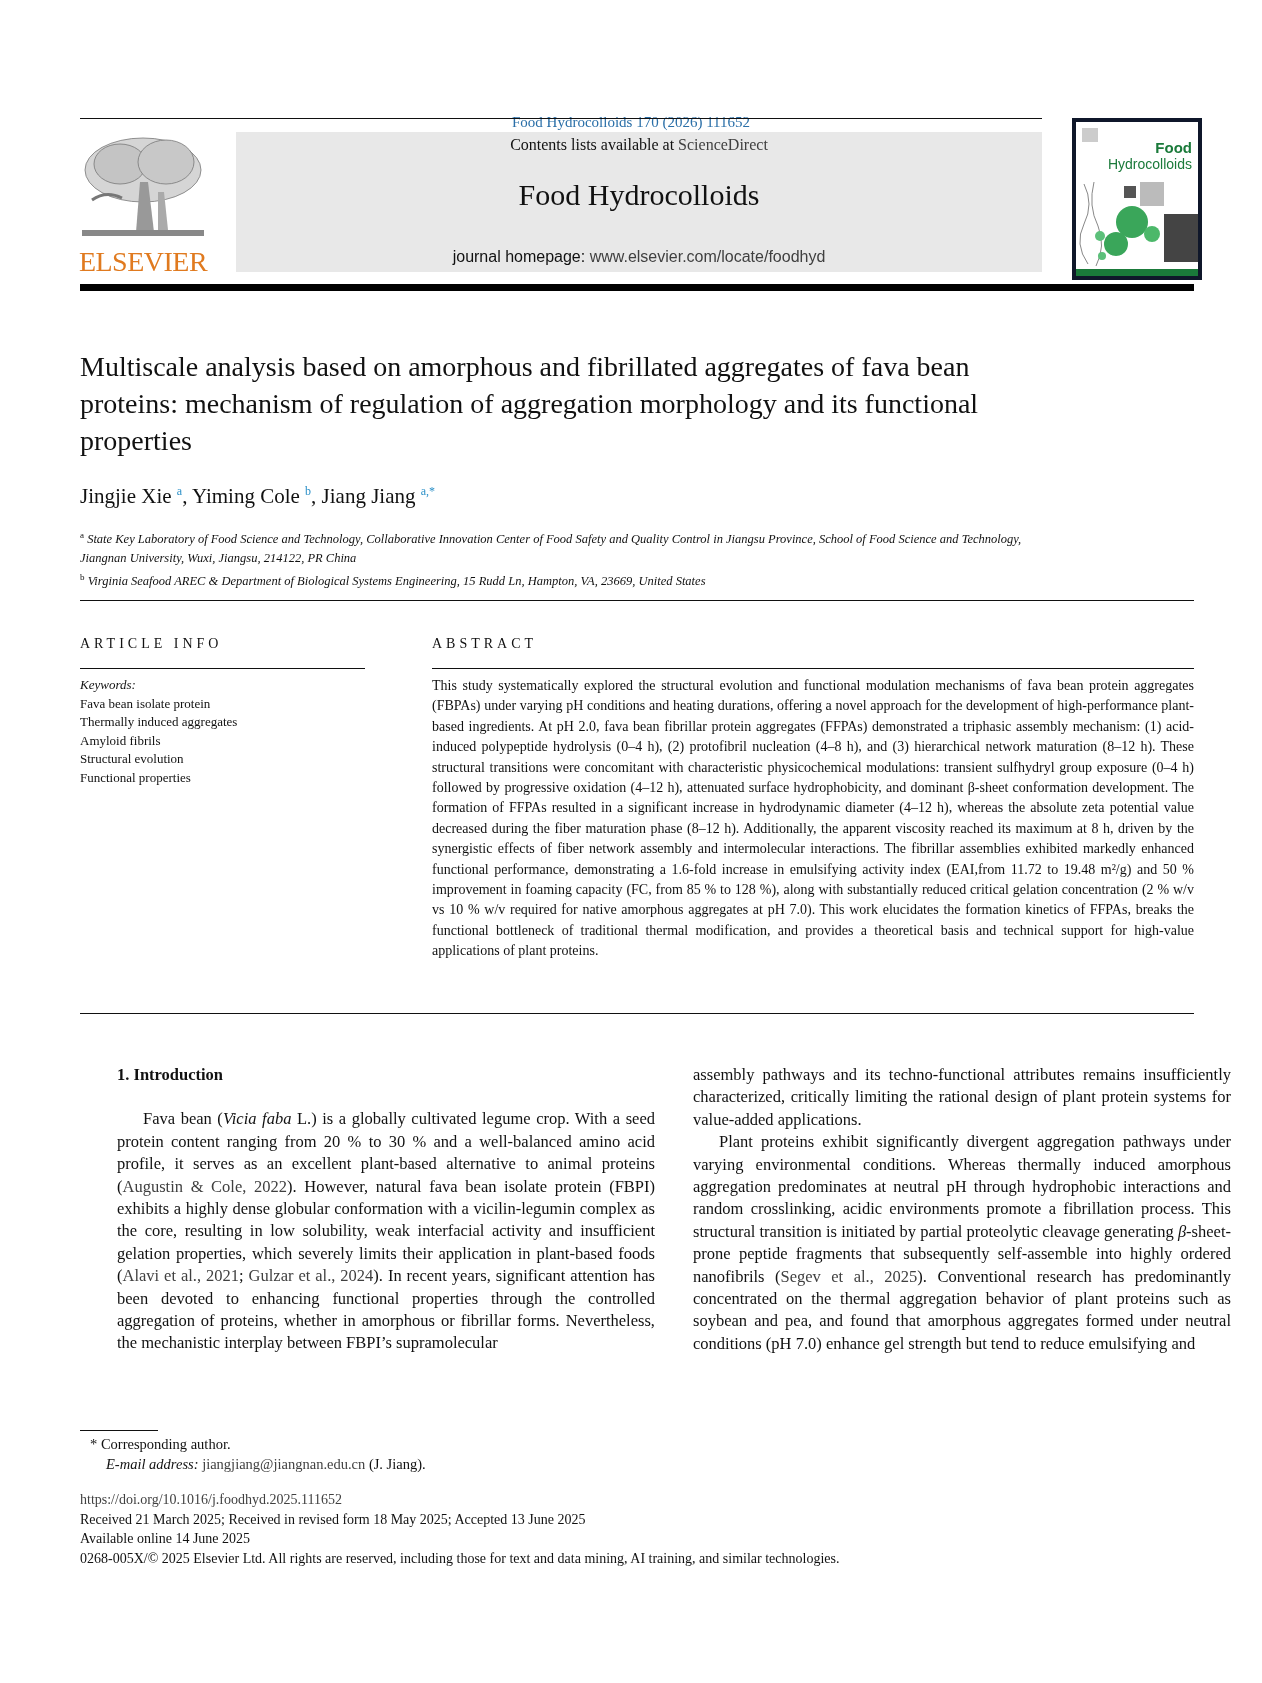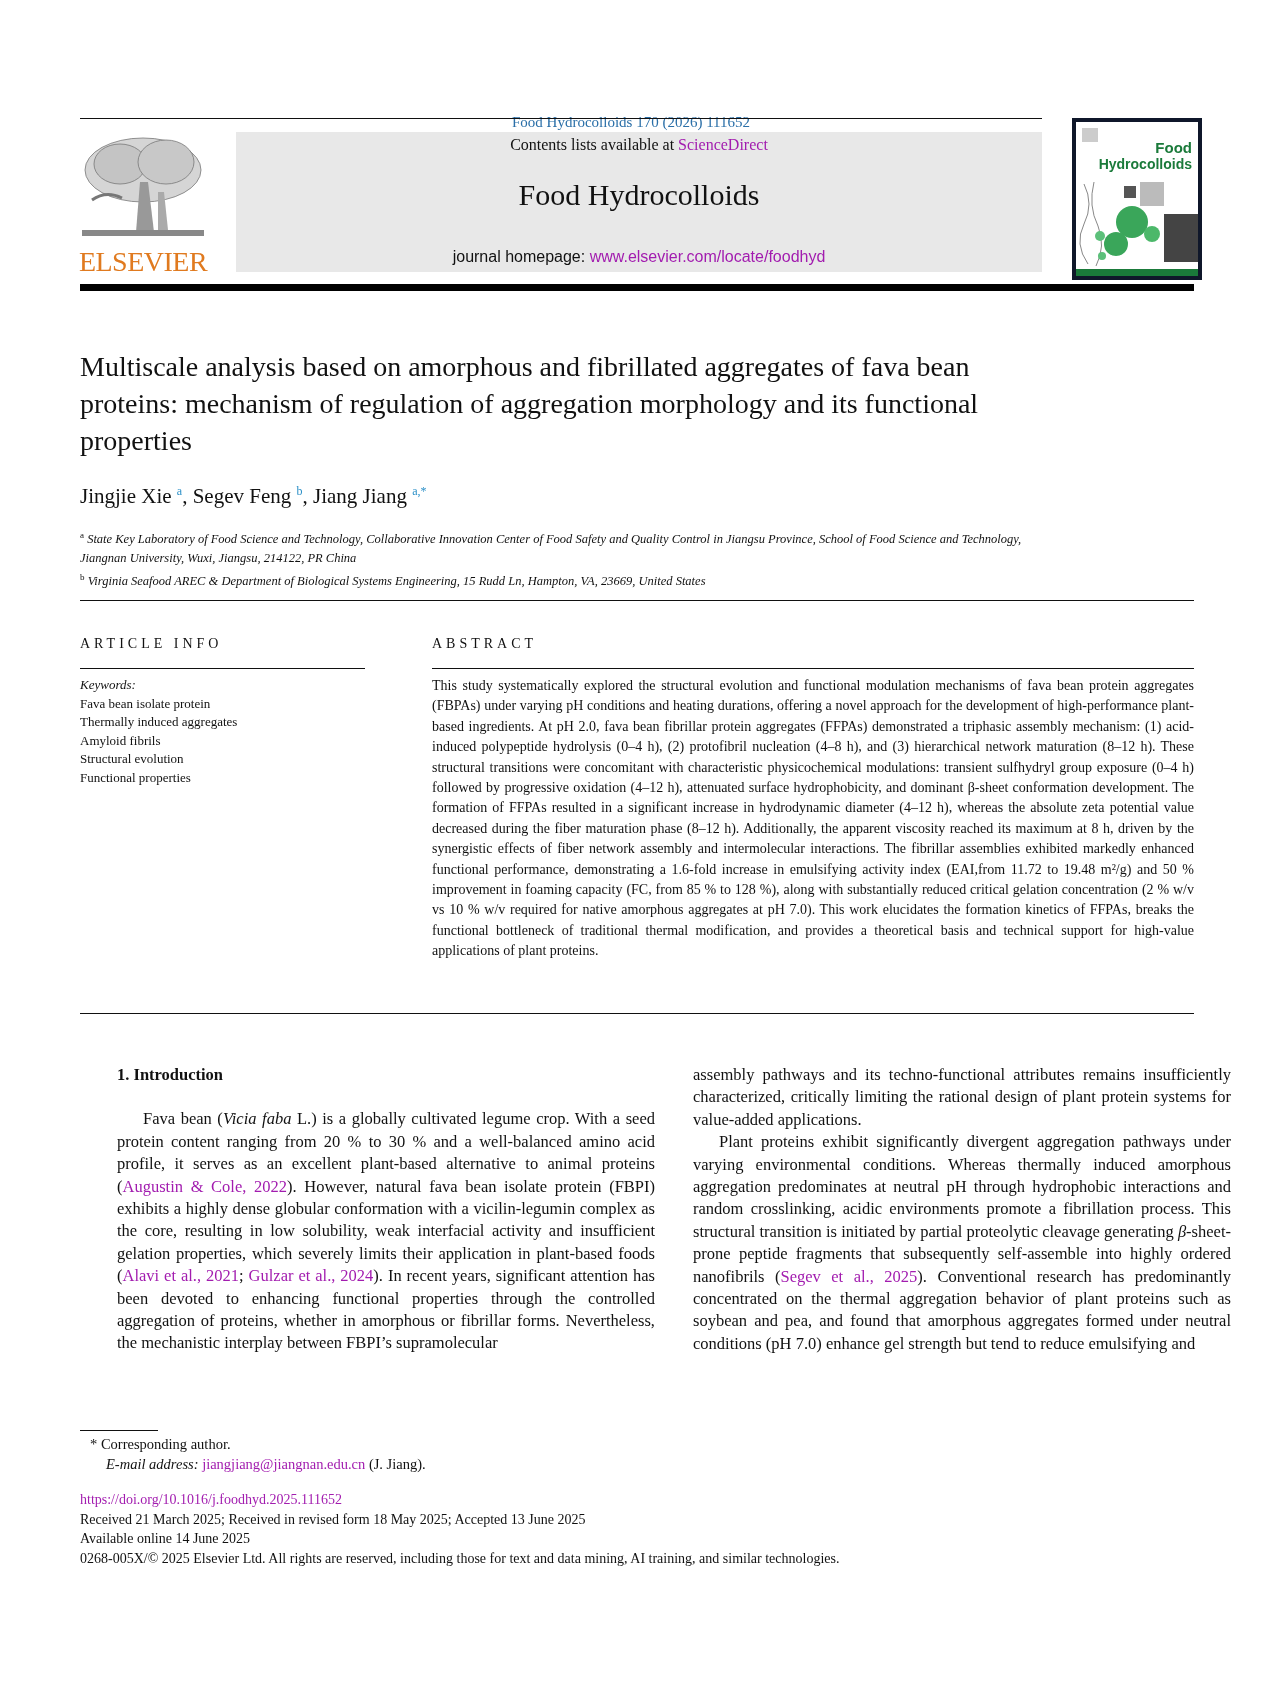--- a/index.html
+++ b/index.html
@@ -1,34 +1,34 @@
 <!DOCTYPE html>
 <html><head>
 <meta charset="utf-8">
 <style>
   html, body { margin:0; padding:0; background:#fff; }
   body { width:1262px; height:1683px; position:relative; overflow:hidden;
          font-family:"Liberation Serif","DejaVu Serif",serif; color:#111; }
   .abs { position:absolute; }
-  a, .link { color:#a21caf; text-decoration:none; }
+  a, .link { color:#404040; text-decoration:none; }
 
   .journal-ref { top:74px; left:0; width:1262px; text-align:center; font-size:15px; color:#2a6fa8;margin-top:40px; }
   .top-rule { top:118px; left:80px; width:962px; height:1px; background:#111; }
   .publisher-logo { top:132px; left:78px; width:130px; height:146px; }
   .tree { width:126px; height:112px; margin:0 auto; display:block; }
   .elsevier-word { text-align:center; font-size:28px; color:#e07a1f; letter-spacing:-0.5px; line-height:28px; margin-top:4px; }
   .banner { top:132px; left:236px; width:806px; height:140px; background:#e8e8e8; }
   .contents-line { position:absolute; top:0; width:100%; text-align:center; font-size:16px; line-height:22px; padding-top:2px; }
   .journal-title { position:absolute; top:46px; width:100%; text-align:center; font-size:30px; }
   .homepage-line { position:absolute; top:116px; width:100%; text-align:center; font-size:16px;
                    font-family:"Liberation Sans","DejaVu Sans",sans-serif; }
   .cover { top:118px; left:1072px; width:122px; height:154px; border:4px solid #0f172a; background:#fff; overflow:hidden; }
   .cover-title { position:absolute; right:6px; top:18px; text-align:right; font-family:"Liberation Sans","DejaVu Sans",sans-serif;
                  color:#1a7a3a; font-weight:bold; font-size:15px; line-height:16px; }
-  .cover-title .sub { font-weight:bold; font-size:14px; }
+  .cover-title .sub { font-weight:normal; font-size:14px; }
   .cover-bar { position:absolute; left:0; bottom:0; width:100%; height:7px; background:#1a7a3a; }
   .thick-rule { top:284px; left:80px; width:1114px; height:7px; background:#000; }
 
   .title { top:348px; left:80px; width:980px; font-size:28px; line-height:37px; }
   .authors { top:484px; left:80px; font-size:21px; }
   .authors sup { color:#2a8fc7; font-size:12px; }
   .affils { top:526px; left:80px; width:980px; font-size:12.5px; font-style:italic; line-height:19px; }
   .affils sup { font-style:normal; font-size:9px; }
   .sep-rule { top:600px; left:80px; width:1114px; height:1px; background:#111; }
 
@@ -106,21 +106,21 @@
   <div class="cover-bar"></div>
 </div>
 
 <div class="abs thick-rule"></div>
 
 <div class="abs title">Multiscale analysis based on amorphous and fibrillated aggregates of fava bean proteins: mechanism of regulation of aggregation morphology and its functional properties</div>
 
 <div class="abs authors">
   <span>Jingjie Xie</span>
   <sup>a</sup>,
-  <span>Segev Feng</span>
+  <span>Yiming Cole</span>
   <sup>b</sup>,
   <span>Jiang Jiang</span>
   <sup>a,*</sup>
 </div>
 
 <div class="abs affils">
   <div><sup>a</sup> <span>State Key Laboratory of Food Science and Technology, Collaborative Innovation Center of Food Safety and Quality Control in Jiangsu Province, School of Food Science and Technology, Jiangnan University, Wuxi, Jiangsu, 214122, PR China</span></div>
   <div><sup>b</sup> <span>Virginia Seafood AREC &amp; Department of Biological Systems Engineering, 15 Rudd Ln, Hampton, VA, 23669, United States</span></div>
 </div>
 

